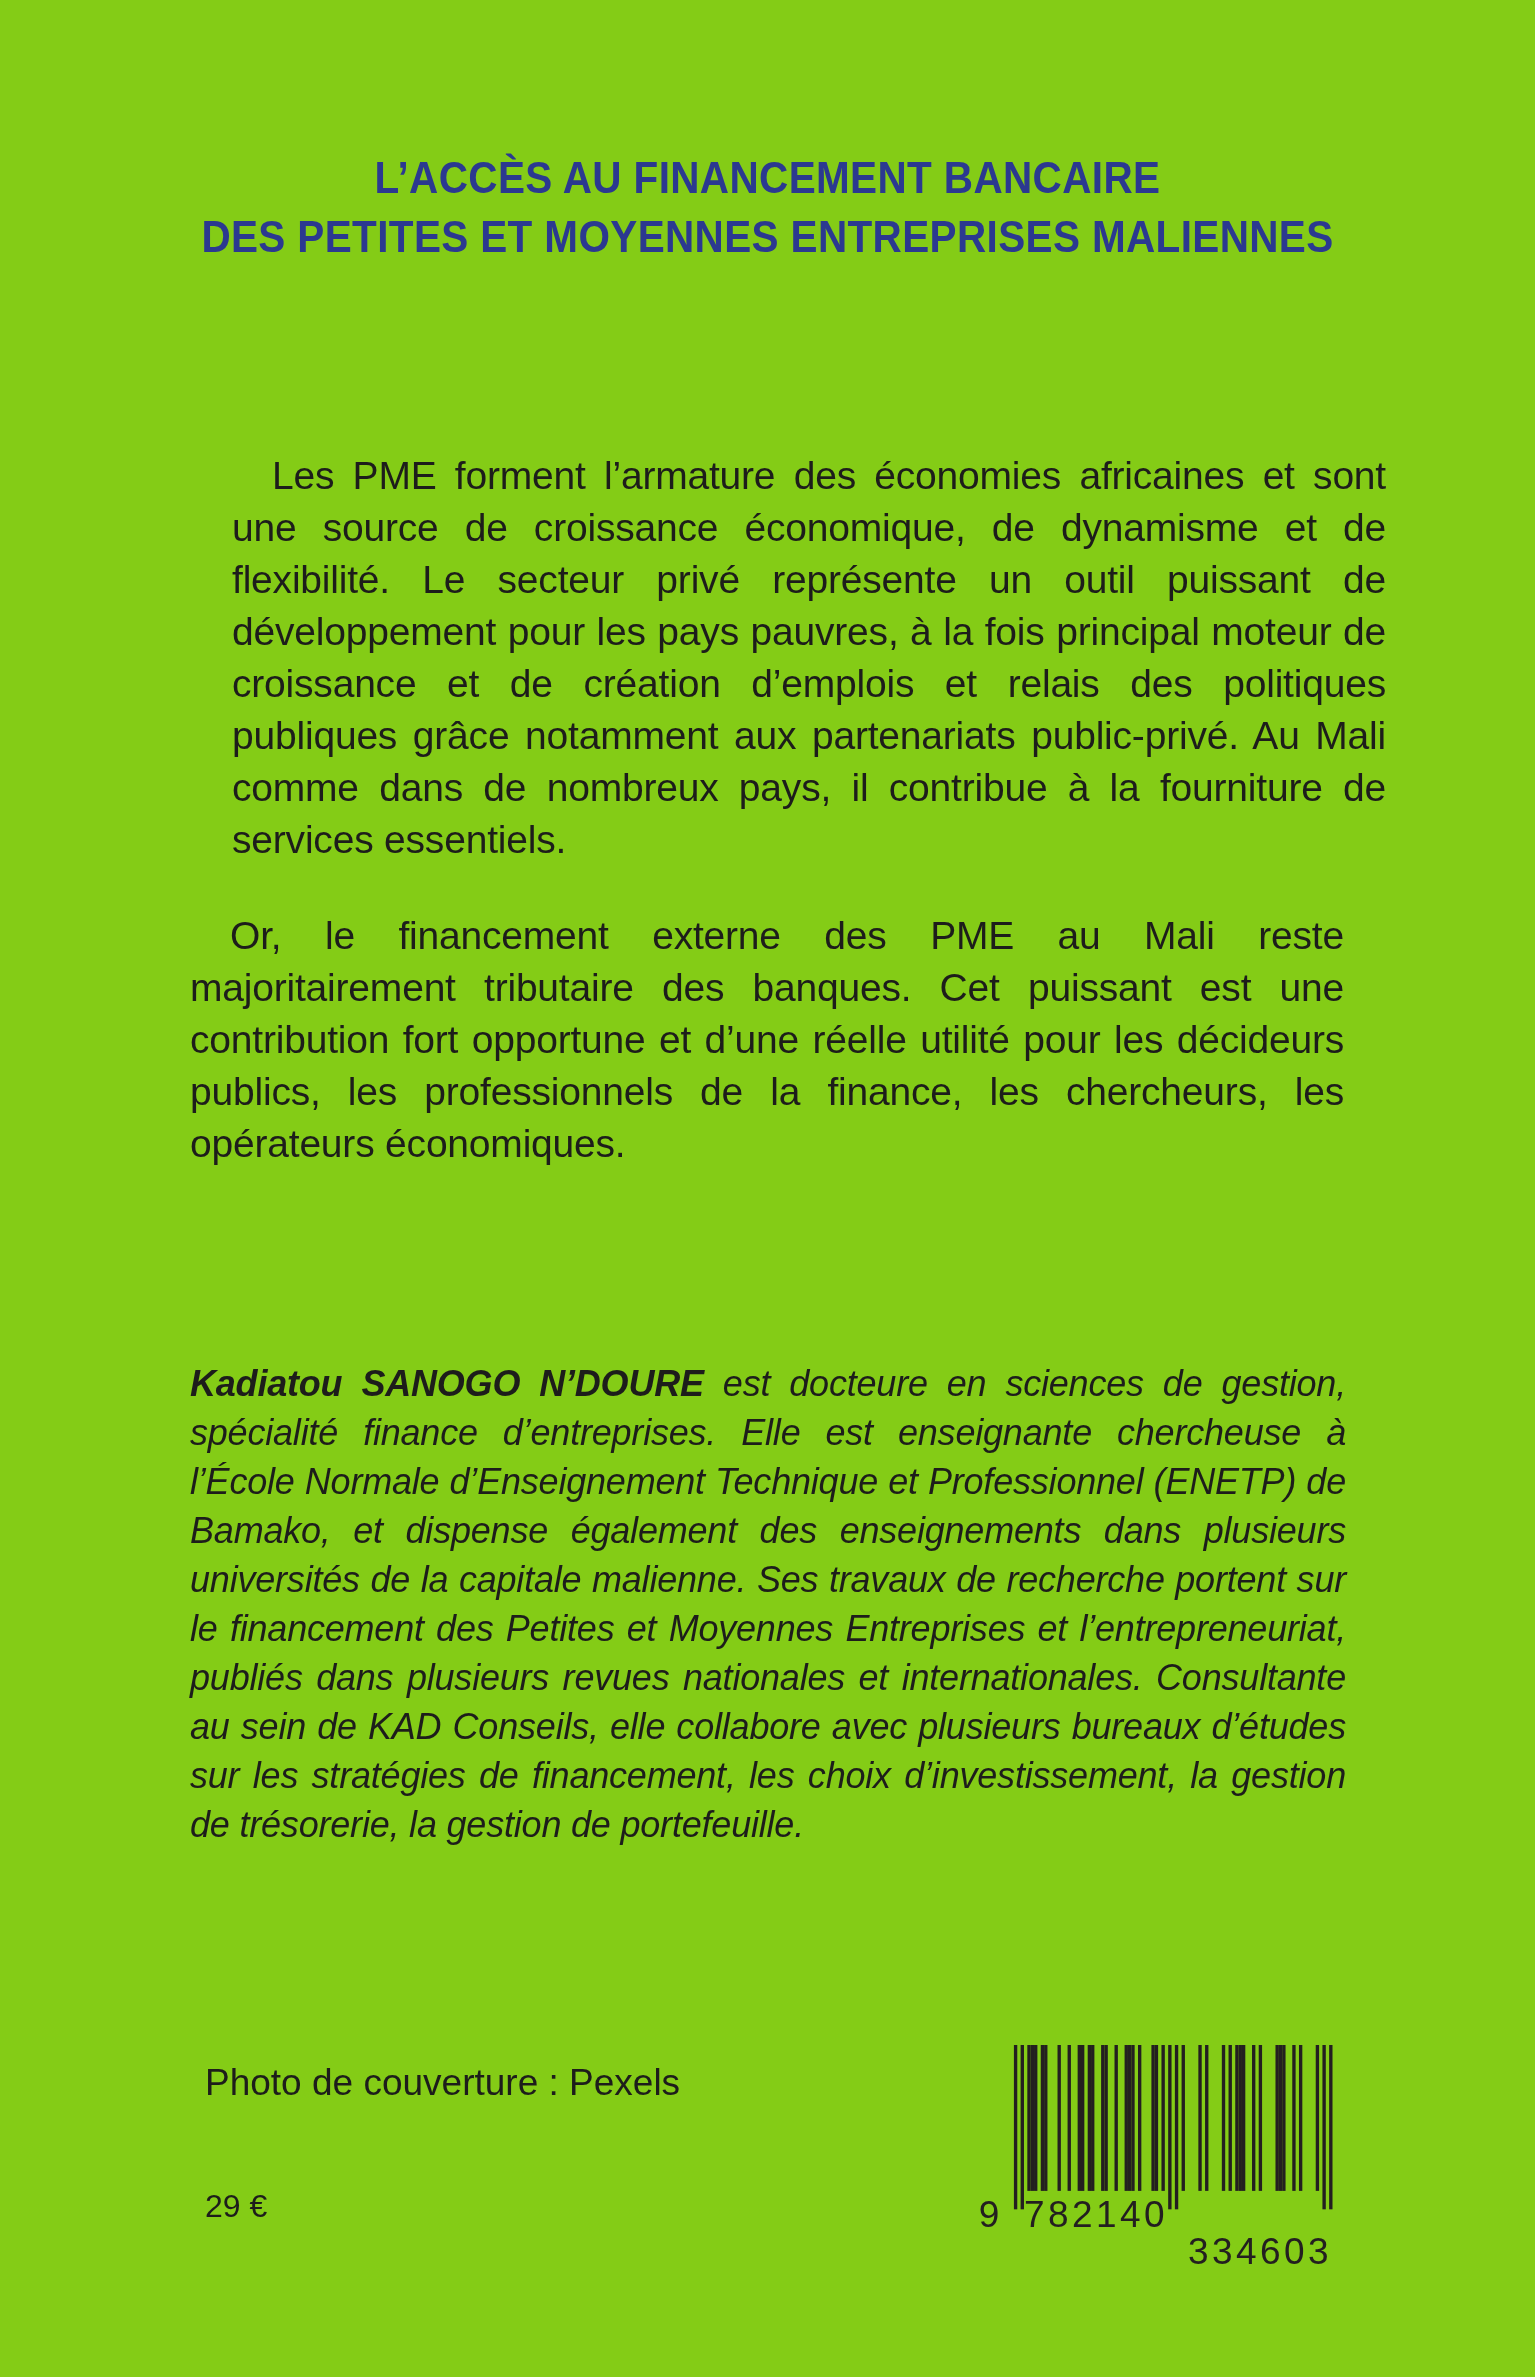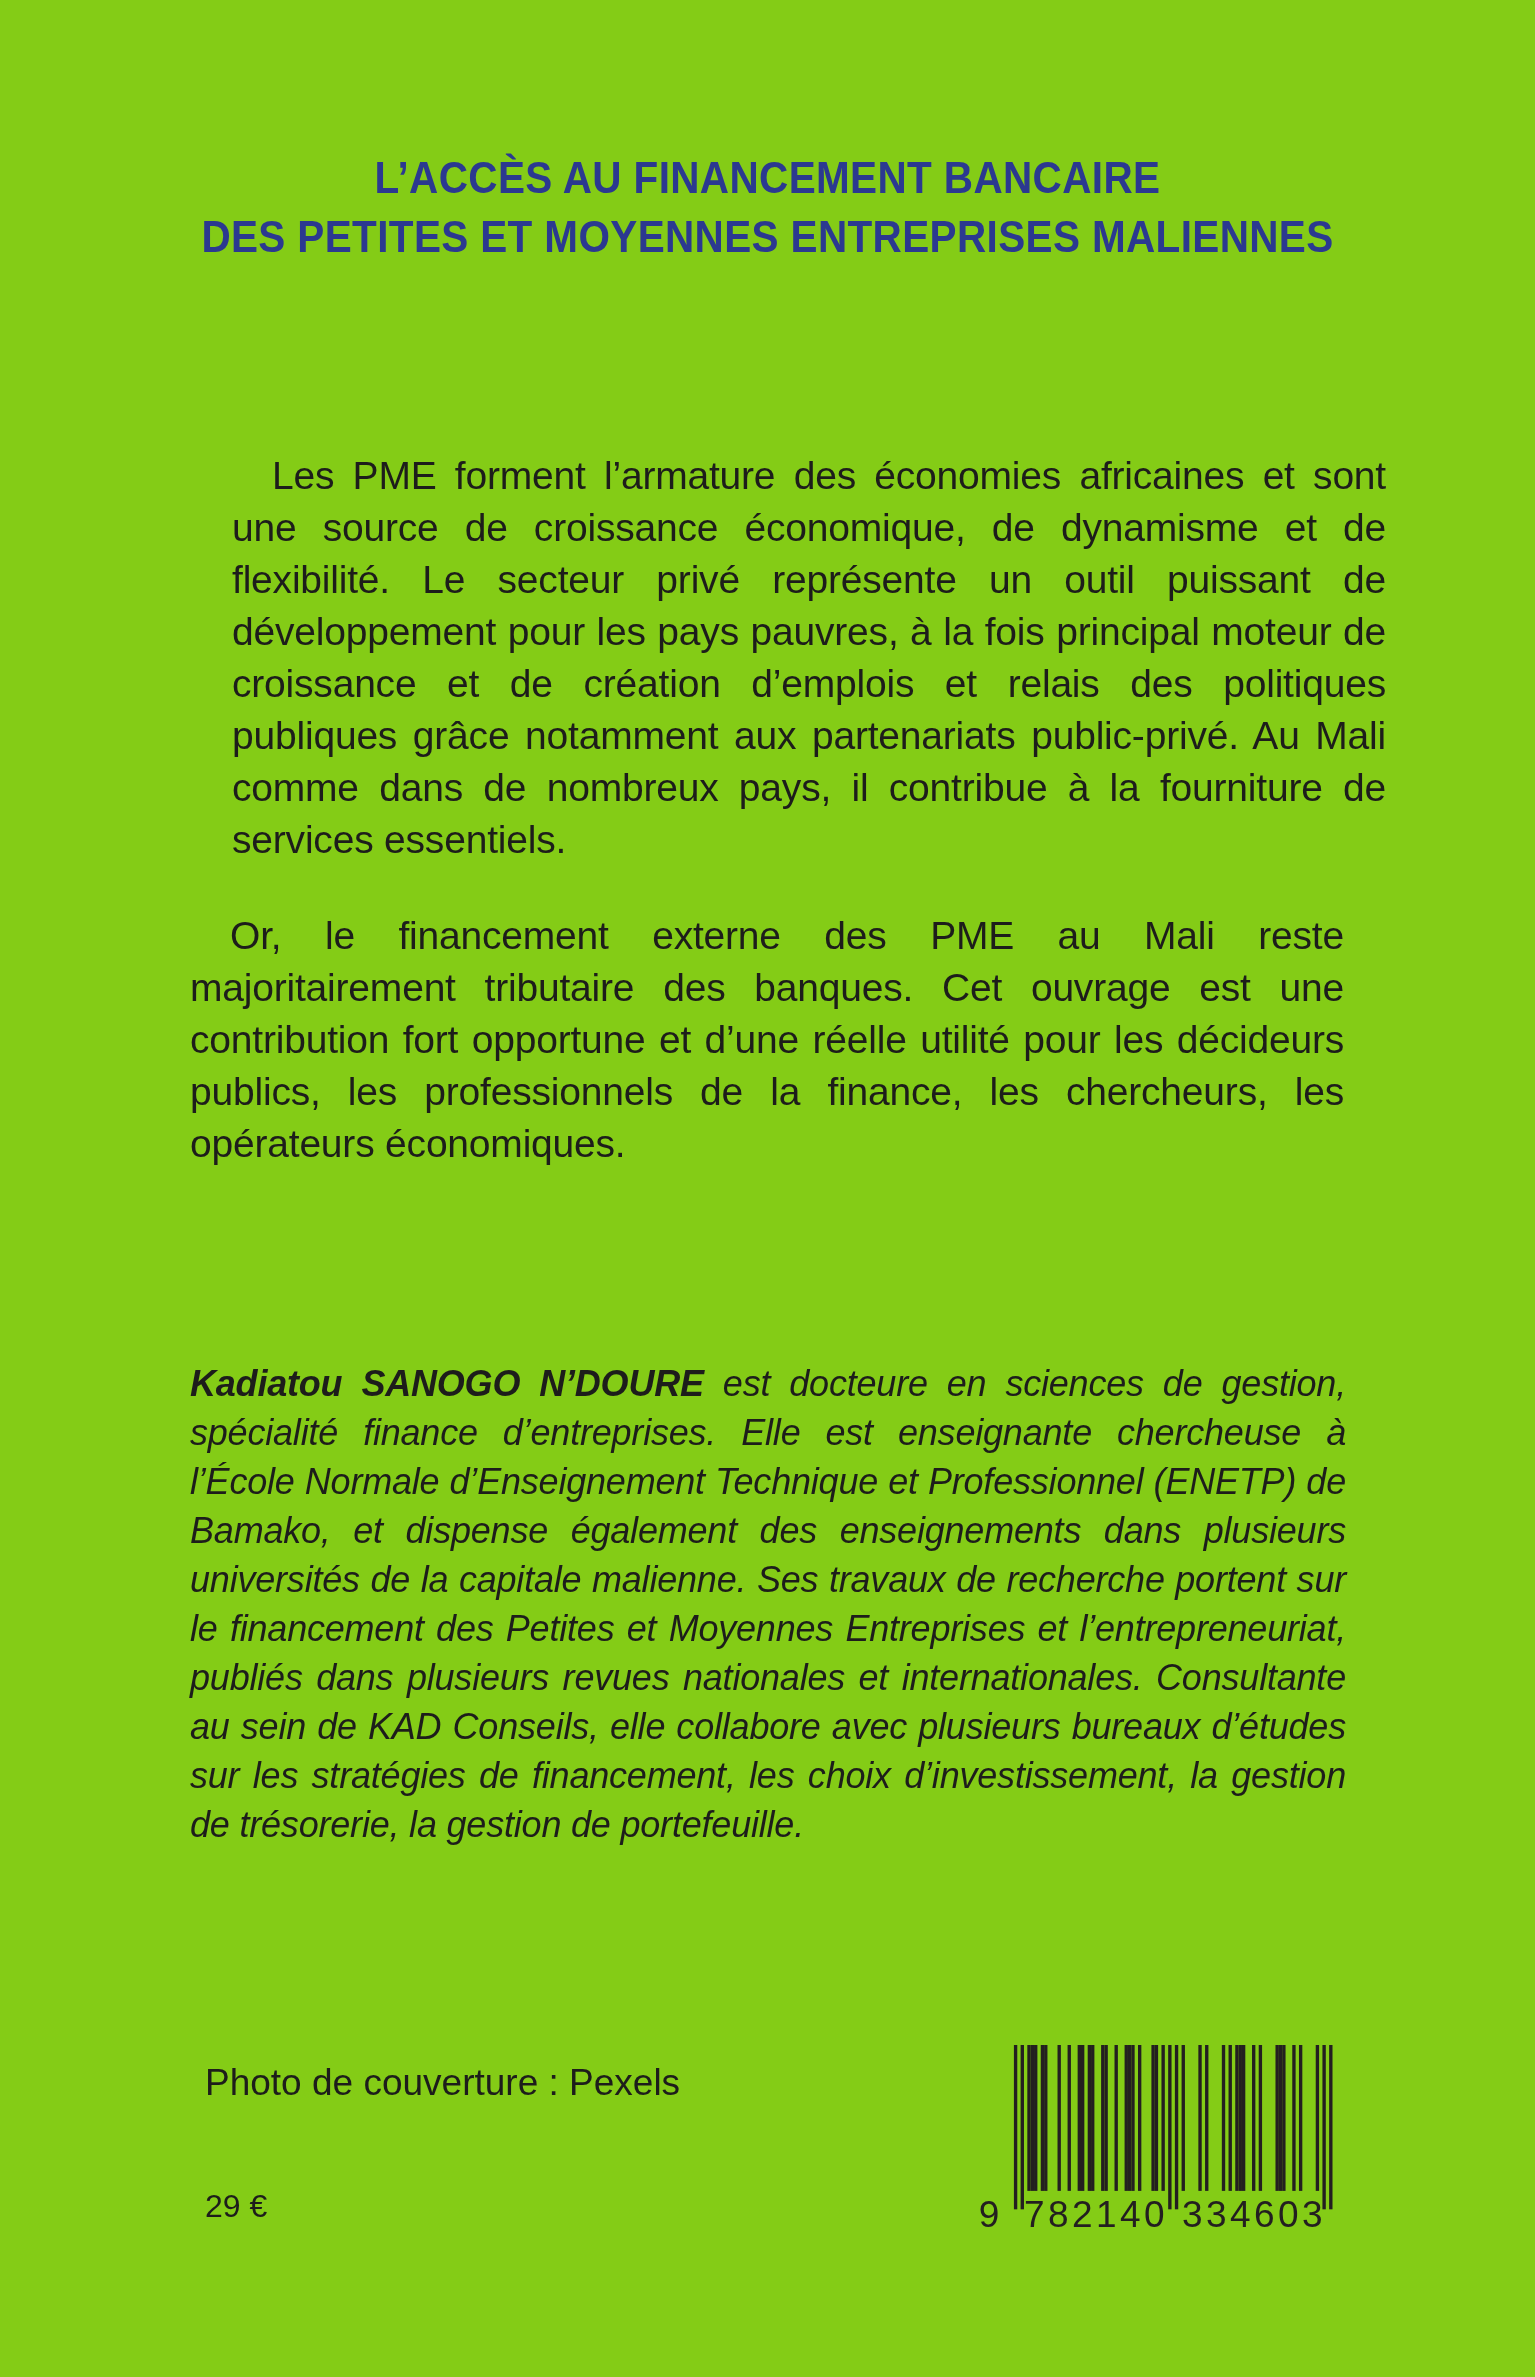--- a/index.html
+++ b/index.html
@@ -67,35 +67,35 @@
   .barcode-digits{
     position:absolute;
     left:0;top:146px;width:379px;height:47px;
     font-size:37px;
     line-height:47px;
     color:#231f20;
   }
   .barcode-digits span{position:absolute;top:0;display:block;}
   .bd-lead{left:1.7px;}
   .bd-left{left:47px;width:141px;text-align:center;letter-spacing:3.4px;}
-  .bd-right{left:205px;width:141px;text-align:right;letter-spacing:3.4px;}
+  .bd-right{left:211px;width:141px;text-align:right;letter-spacing:3.4px;margin-top:37px;}
 </style>
 </head>
 <body>
 
 <div class="page">
 
   <h1 class="title" style="color: rgb(43, 57, 144);">
     <span class="tline">L’ACCÈS AU FINANCEMENT BANCAIRE</span>
     <span class="tline">DES PETITES ET MOYENNES ENTREPRISES MALIENNES</span>
   </h1>
 
   <p class="body-par indent p1">Les PME forment l’armature des économies africaines et sont une source de croissance économique, de dynamisme et de flexibilité. Le secteur privé représente un outil puissant de développement pour les pays pauvres, à la fois principal moteur de croissance et de création d’emplois et relais des politiques publiques grâce notamment aux partenariats public-privé. Au Mali comme dans de nombreux pays, il contribue à la fourniture de services essentiels.</p>
 
-  <p class="body-par indent p2">Or, le financement externe des PME au Mali reste majoritairement tributaire des banques. Cet ouvrage est une contribution fort opportune et d’une réelle utilité pour les décideurs publics, les professionnels de la finance, les chercheurs, les opérateurs économiques.</p>
+  <p class="body-par indent p2">Or, le financement externe des PME au Mali reste majoritairement tributaire des banques. Cet puissant est une contribution fort opportune et d’une réelle utilité pour les décideurs publics, les professionnels de la finance, les chercheurs, les opérateurs économiques.</p>
 
   <p class="bio"><span class="author-name">Kadiatou SANOGO N’DOURE</span><span> est docteure en sciences de gestion, spécialité finance d’entreprises. Elle est enseignante chercheuse à l’École Normale d’Enseignement Technique et Professionnel (ENETP) de Bamako, et dispense également des enseignements dans plusieurs universités de la capitale malienne. Ses travaux de recherche portent sur le financement des Petites et Moyennes Entreprises et l’entrepreneuriat, publiés dans plusieurs revues nationales et internationales. Consultante au sein de KAD Conseils, elle collabore avec plusieurs bureaux d’études sur les stratégies de financement, les choix d’investissement, la gestion de trésorerie, la gestion de portefeuille.</span></p>
 
   <p class="footer-line photo-credit">Photo de couverture : Pexels</p>
 
 
   <p class="footer-line price">29 €</p>
 
   <div class="barcode">
     <svg id="barcode-svg" width="379" height="166" viewBox="0 0 452 198">

